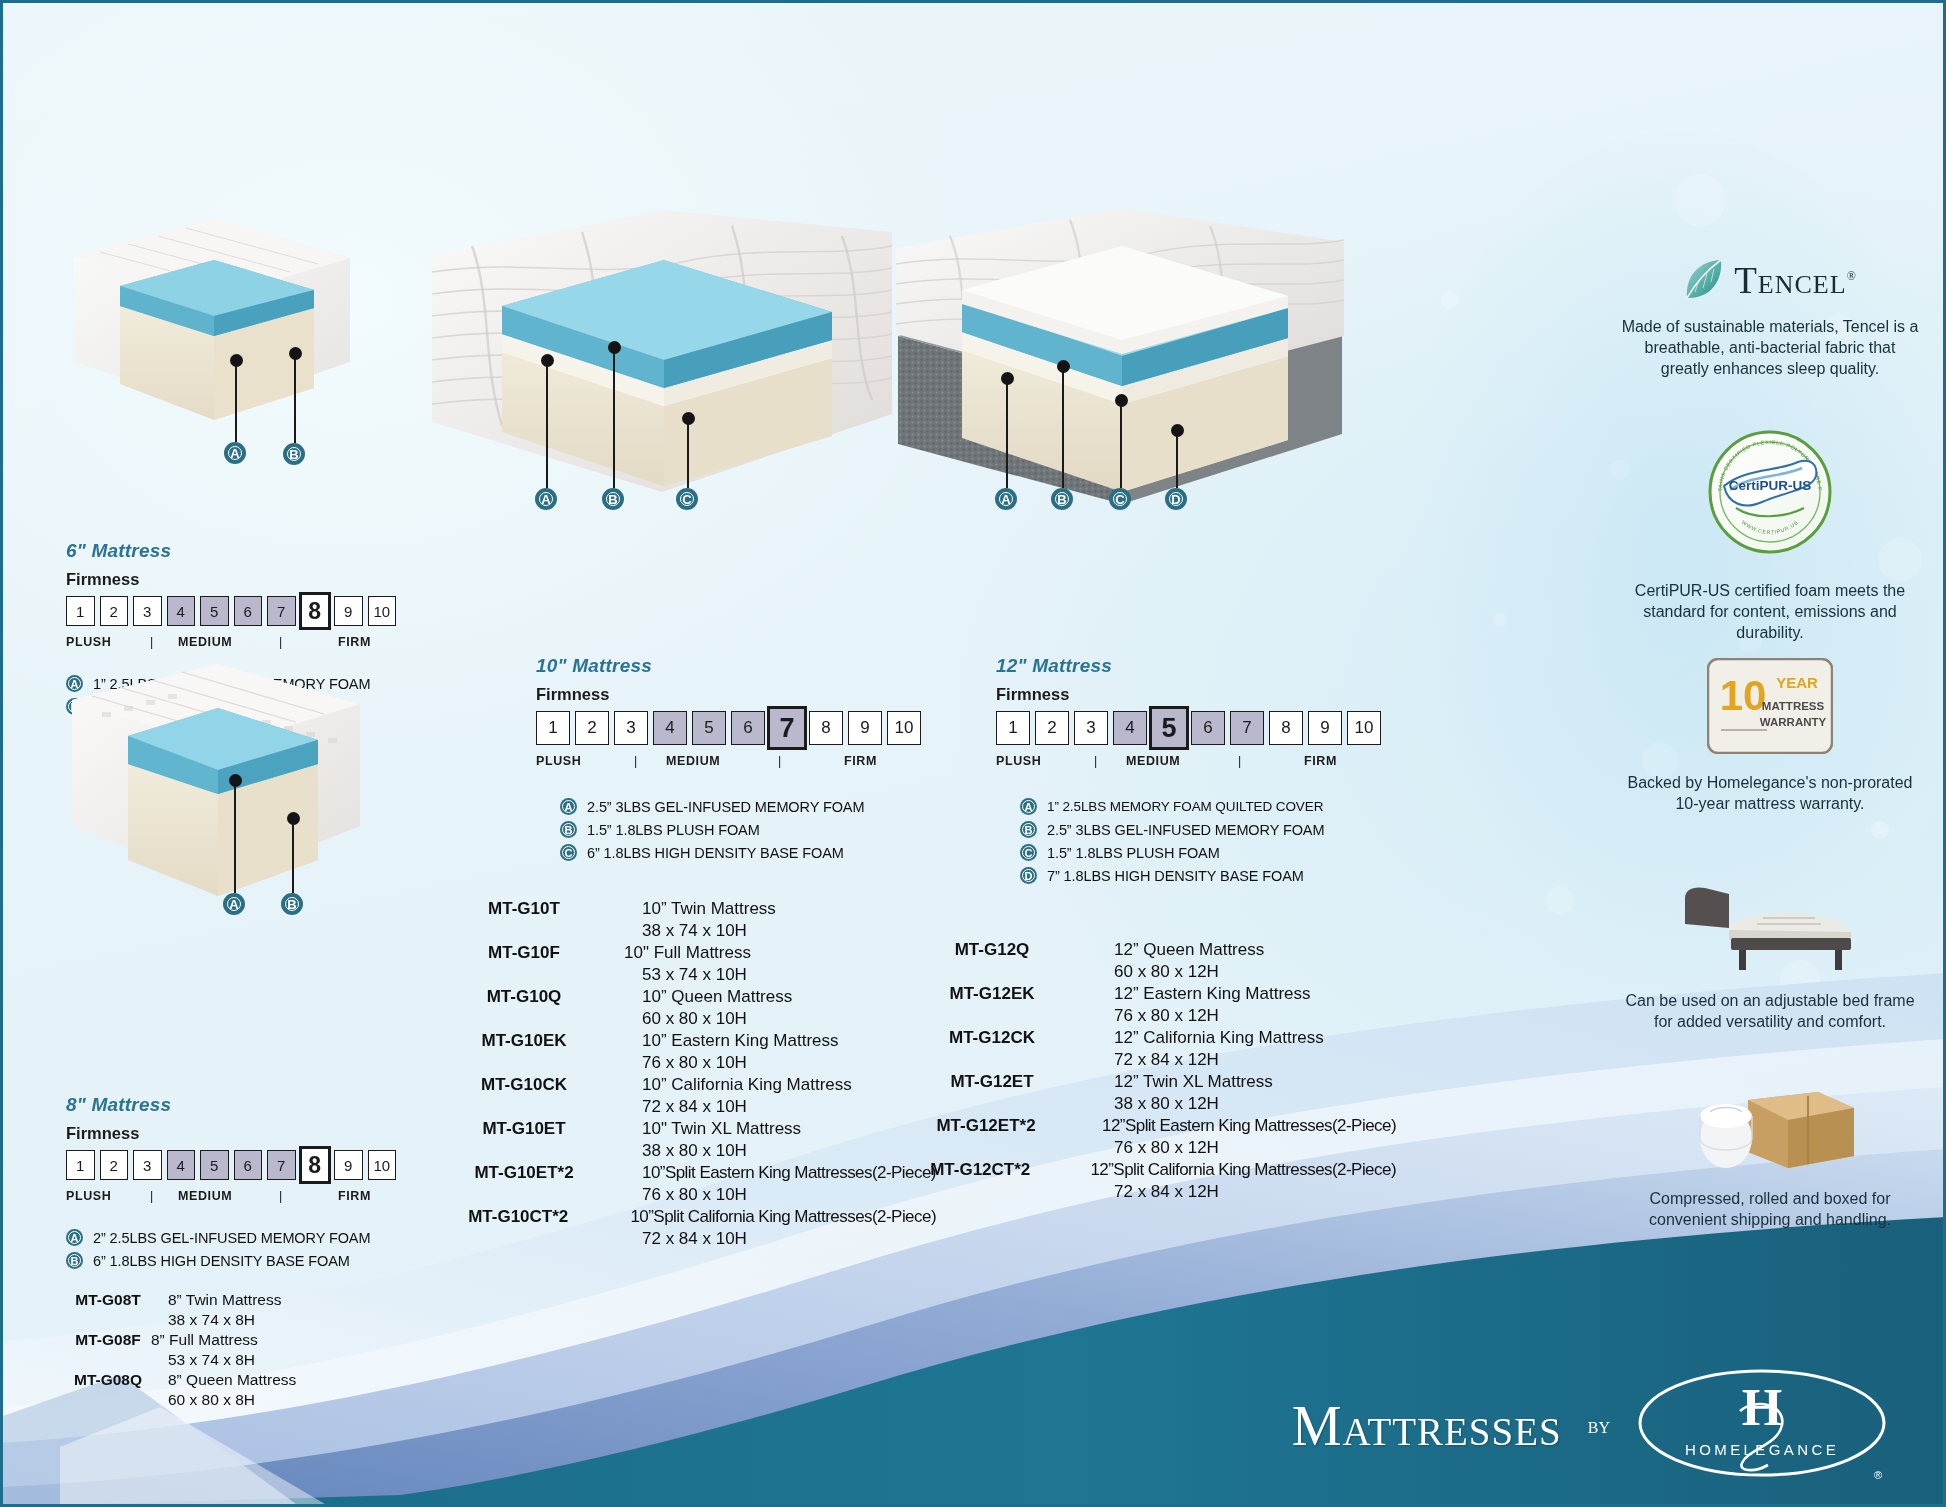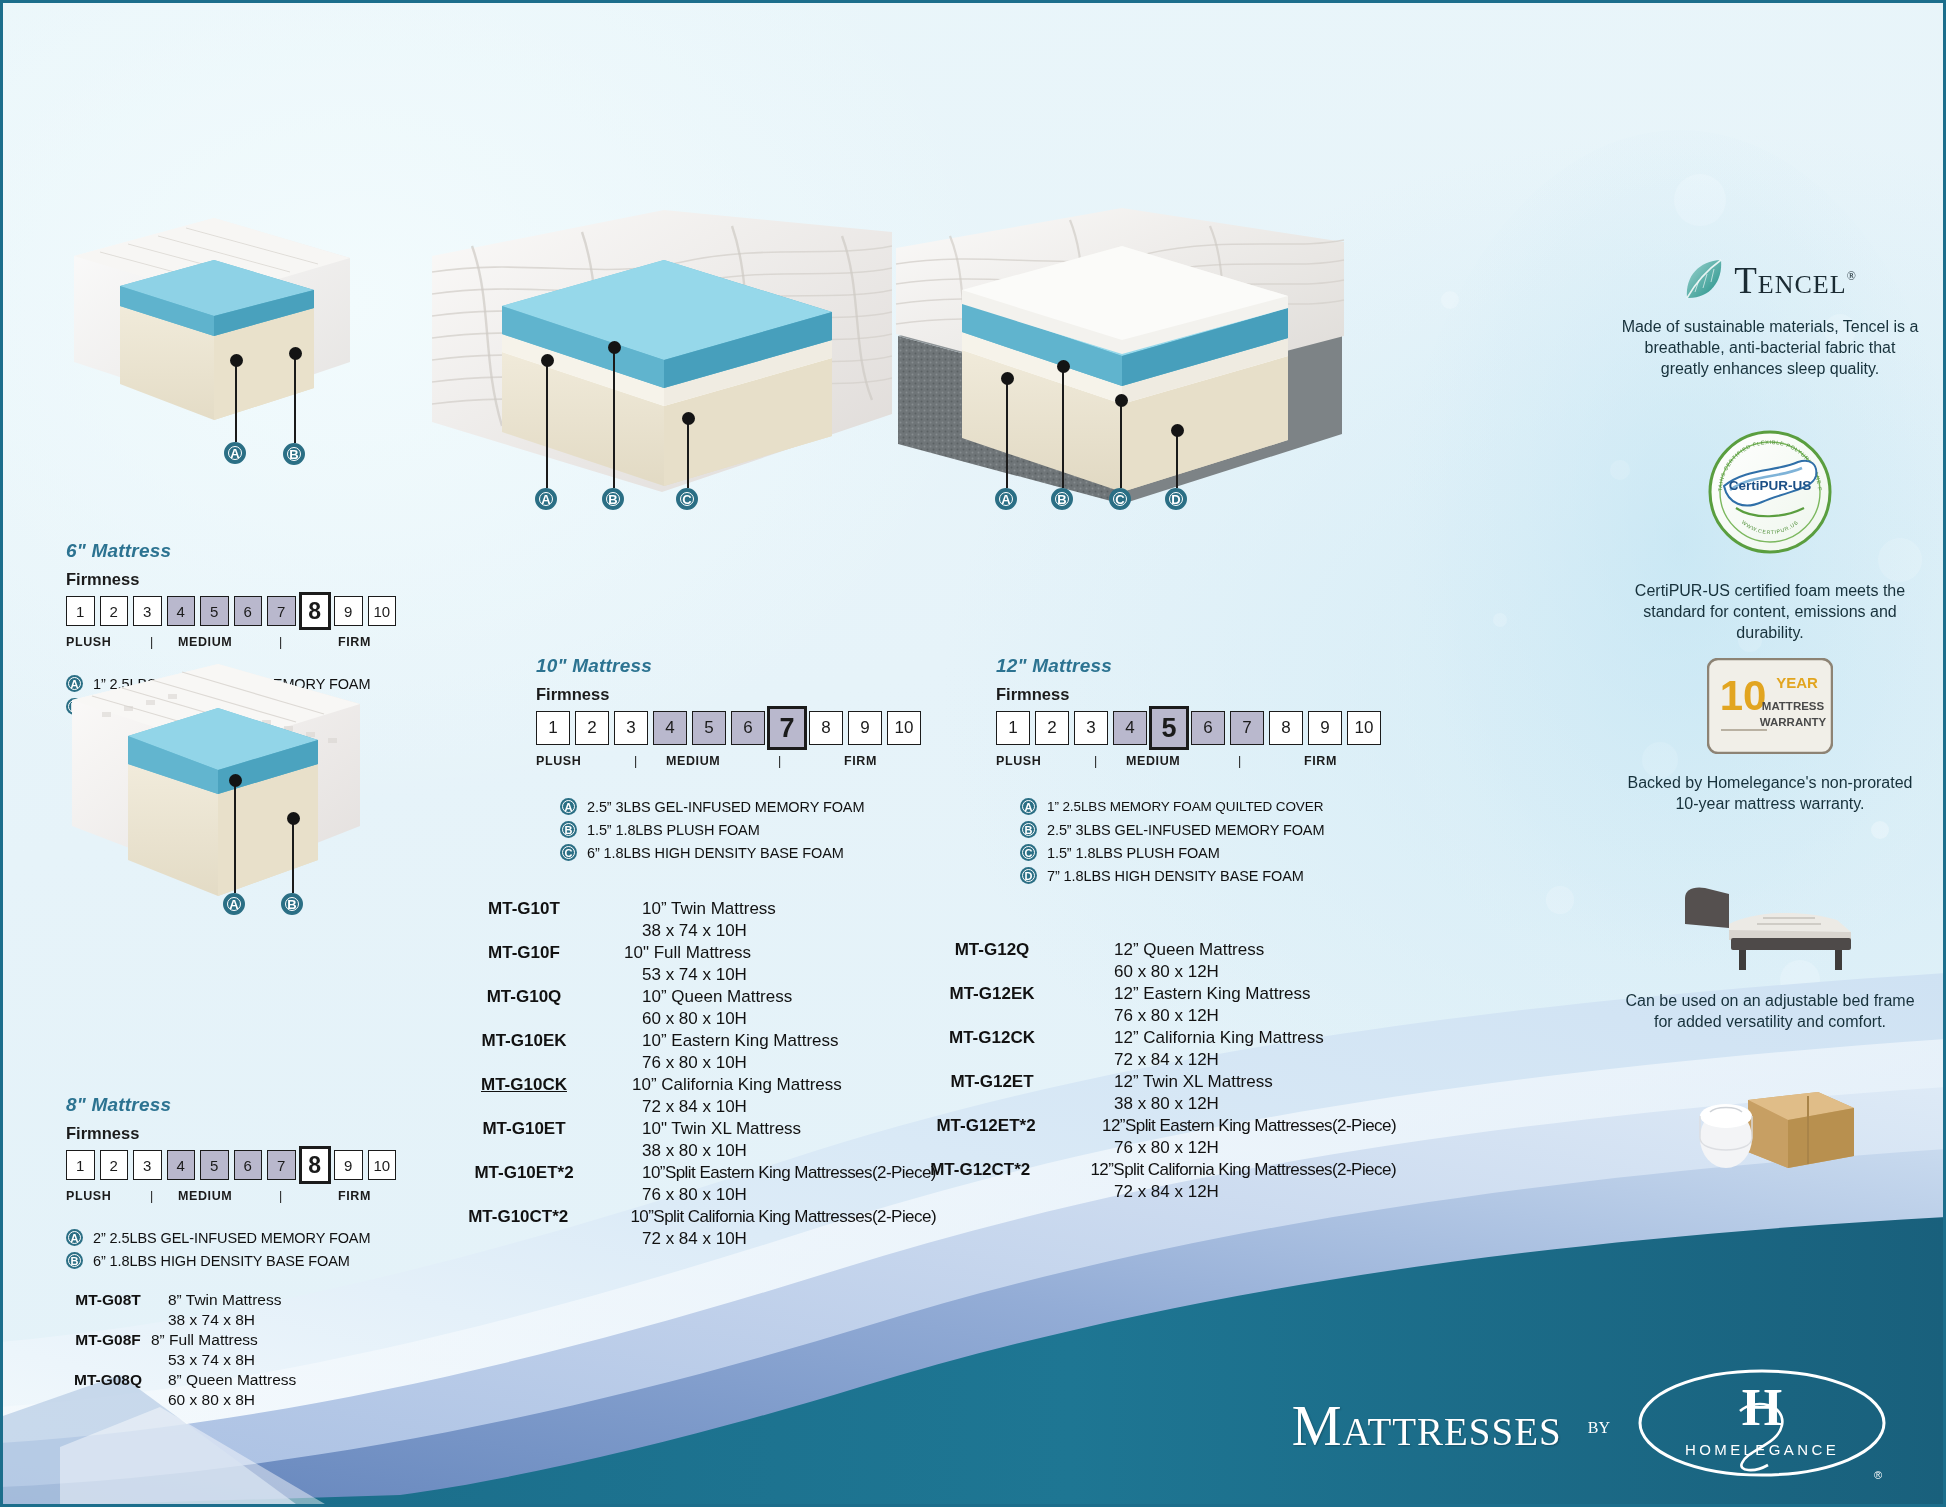--- a/index.html
+++ b/index.html
@@ -602,21 +602,21 @@
         </div>
         <div class="model-row">
           <div class="model-sku" style="width: 200px; margin-right: 18px;">MT-G10EK</div>
           <div class="model-desc">10” Eastern King Mattress</div>
         </div>
         <div class="model-row">
           <div style="width: 218px;"></div>
           <div class="model-dim">76 x 80 x 10H</div>
         </div>
         <div class="model-row">
-          <div class="model-sku" style="width: 200px; margin-right: 8px; text-decoration: underline;">MT-G10CK</div>
+          <div class="model-sku" style="width: 200px; margin-right: 18px;">MT-G10CK</div>
           <div class="model-desc">10” California King Mattress</div>
         </div>
         <div class="model-row">
           <div style="width: 218px;"></div>
           <div class="model-dim">72 x 84 x 10H</div>
         </div>
         <div class="model-row">
           <div class="model-sku" style="width: 200px; margin-right: 18px;">MT-G10ET</div>
           <div class="model-desc">10" Twin XL Mattress</div>
         </div>
@@ -918,20 +918,21 @@
         <path d="M58,18 L128,10 L164,26 L98,38 Z" fill="#e0bd88"></path>
         <path d="M98,38 L98,86 L164,74 L164,26 Z" fill="#b8904f"></path>
         <path d="M98,38 L98,86 L58,70 L58,18 Z" fill="#c79f63"></path>
         <path d="M118,14 L118,82" stroke="#a98449" stroke-width="2"></path>
         <ellipse cx="36" cy="56" rx="26" ry="30" fill="#f3f4f6"></ellipse>
         <ellipse cx="36" cy="34" rx="26" ry="12" fill="#ffffff"></ellipse>
         <path d="M10,34 L10,56 C10,72 62,72 62,56 L62,34" fill="none" stroke="#dcdee2" stroke-width="1.4"></path>
         <path d="M20,30 C26,24 46,24 52,30" stroke="#cfd3d8" stroke-width="1.6" fill="none"></path>
       </svg>
     </div>
+    <div class="side-text" style="margin-top:14px;">Compressed, rolled and boxed for convenient shipping and handling.</div>
   </div>
 
   <div class="footer-logo">
     <div class="footer-word">Mattresses</div>
     <div class="footer-by">by</div>
     <svg width="252" height="118" viewBox="0 0 252 118">
       <ellipse cx="126" cy="56" rx="122" ry="52" fill="none" stroke="#ffffff" stroke-width="3"></ellipse>
       <text x="126" y="58" text-anchor="middle" font-size="52" font-weight="bold" fill="#ffffff" font-family="Liberation Serif, serif">H</text>
       <path d="M104,44 C120,30 150,38 146,58 C142,78 112,82 106,96 C102,104 118,106 132,98" fill="none" stroke="#ffffff" stroke-width="2.6"></path>
       <text x="126" y="88" text-anchor="middle" font-size="15" letter-spacing="3.4" fill="#ffffff" font-family="Liberation Sans, sans-serif">HOMELEGANCE</text>

